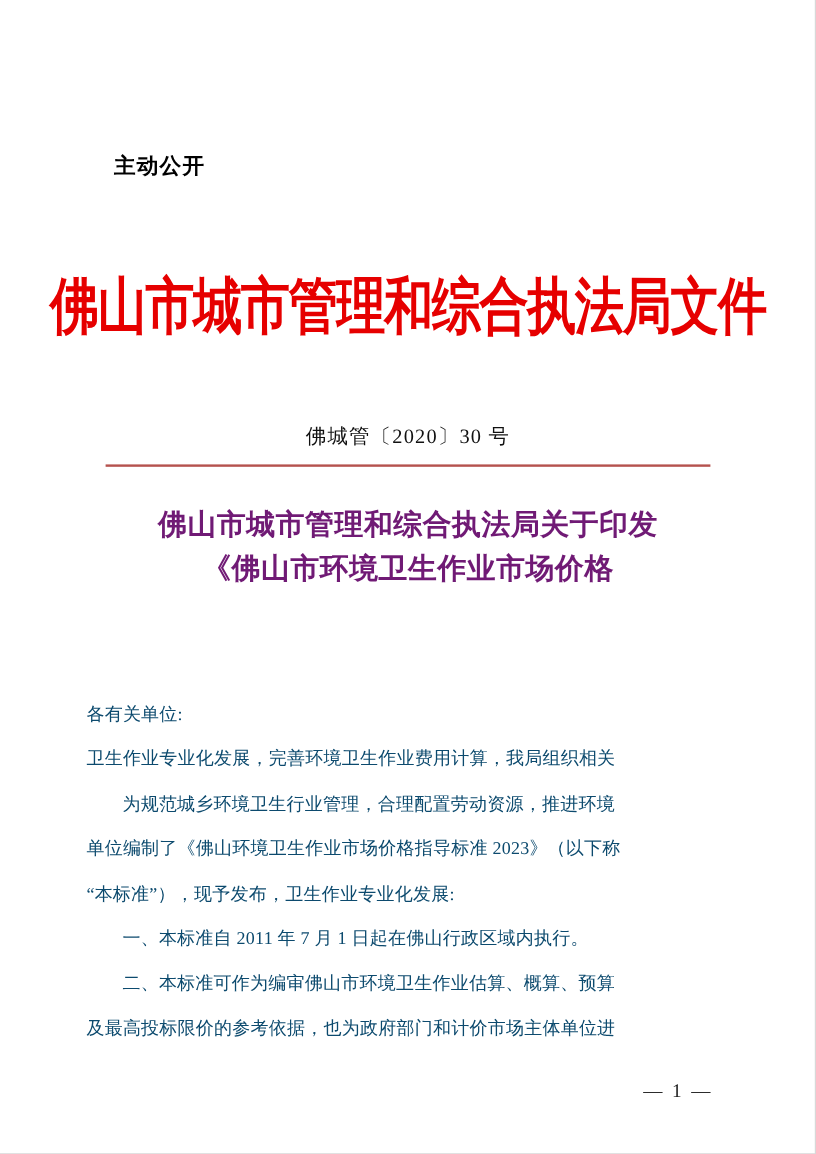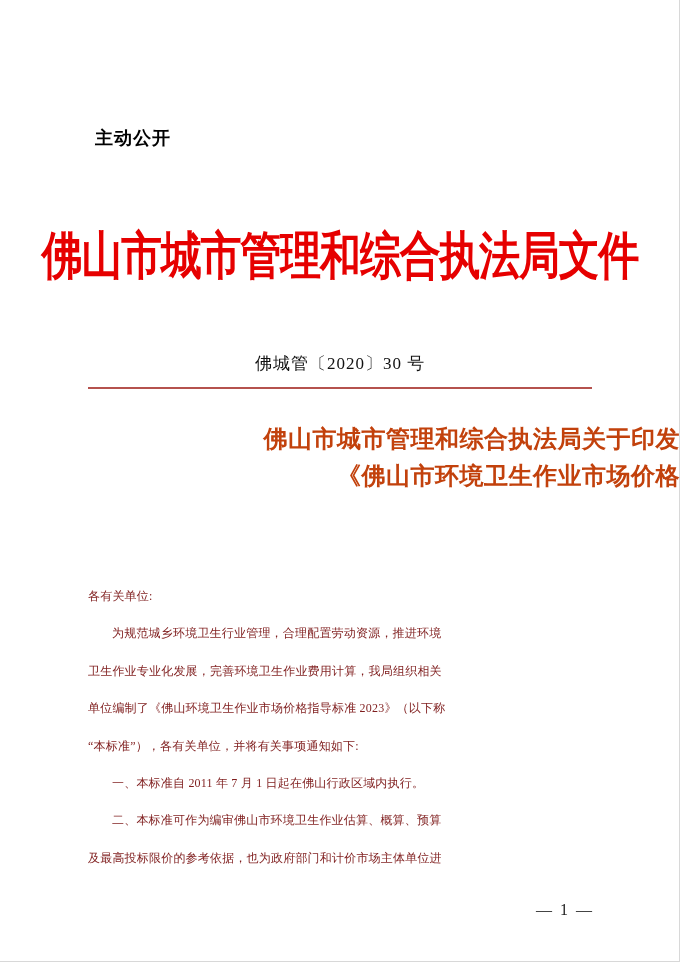--- a/index.html
+++ b/index.html
@@ -65,36 +65,37 @@
     width: 504px;
     height: 2px;
     background: #b5524e;
   }
   
   .notice-title {
     position: absolute;
     top: 421px;
     left: 0;
     width: 100%;
-    text-align: right;
+    text-align: center;
     font-size: 24px;
     font-weight: bold;
     line-height: 37px;
-    color: #c2410c;
+    color: #701a75;
     letter-spacing: 0.5px;
+    font-family: Liberation Mono, monospace;
   }
   
   .body-text {
     position: absolute;
     top: 578px;
-    left: 88px;
+    left: 72px;
     width: 512px;
-    font-size: 12px;
+    font-size: 15px;
     line-height: 37.4px;
-    color: #7f1d1d;
+    color: #0c4a6e;
   }
   .body-text .line {
     white-space: nowrap;
     letter-spacing: 0.2px;
   }
   
   .page-number {
     position: absolute;
     top: 901px;
     left: 88px;
@@ -118,24 +119,24 @@
 
   <div class="red-line"></div>
 
   <div class="notice-title">
     <div>佛山市城市管理和综合执法局关于印发</div>
     <div>《佛山市环境卫生作业市场价格</div>
   </div>
 
   <div class="body-text">
     <div class="line">各有关单位:</div>
+    <div class="line">卫生作业专业化发展，完善环境卫生作业费用计算，我局组织相关</div>
     <div class="line" style="text-indent: 2em;">为规范城乡环境卫生行业管理，合理配置劳动资源，推进环境</div>
-    <div class="line">卫生作业专业化发展，完善环境卫生作业费用计算，我局组织相关</div>
     <div class="line">单位编制了《佛山环境卫生作业市场价格指导标准 2023》（以下称</div>
-    <div class="line">“本标准”），各有关单位，并将有关事项通知如下:</div>
+    <div class="line">“本标准”），现予发布，卫生作业专业化发展:</div>
     <div class="line" style="text-indent: 2em;">一、本标准自 2011 年 7 月 1 日起在佛山行政区域内执行。</div>
     <div class="line" style="text-indent: 2em;">二、本标准可作为编审佛山市环境卫生作业估算、概算、预算</div>
     <div class="line">及最高投标限价的参考依据，也为政府部门和计价市场主体单位进</div>
   </div>
 
   <div class="page-number">— 1 —</div>
 
 </div>
 
 </body></html>

